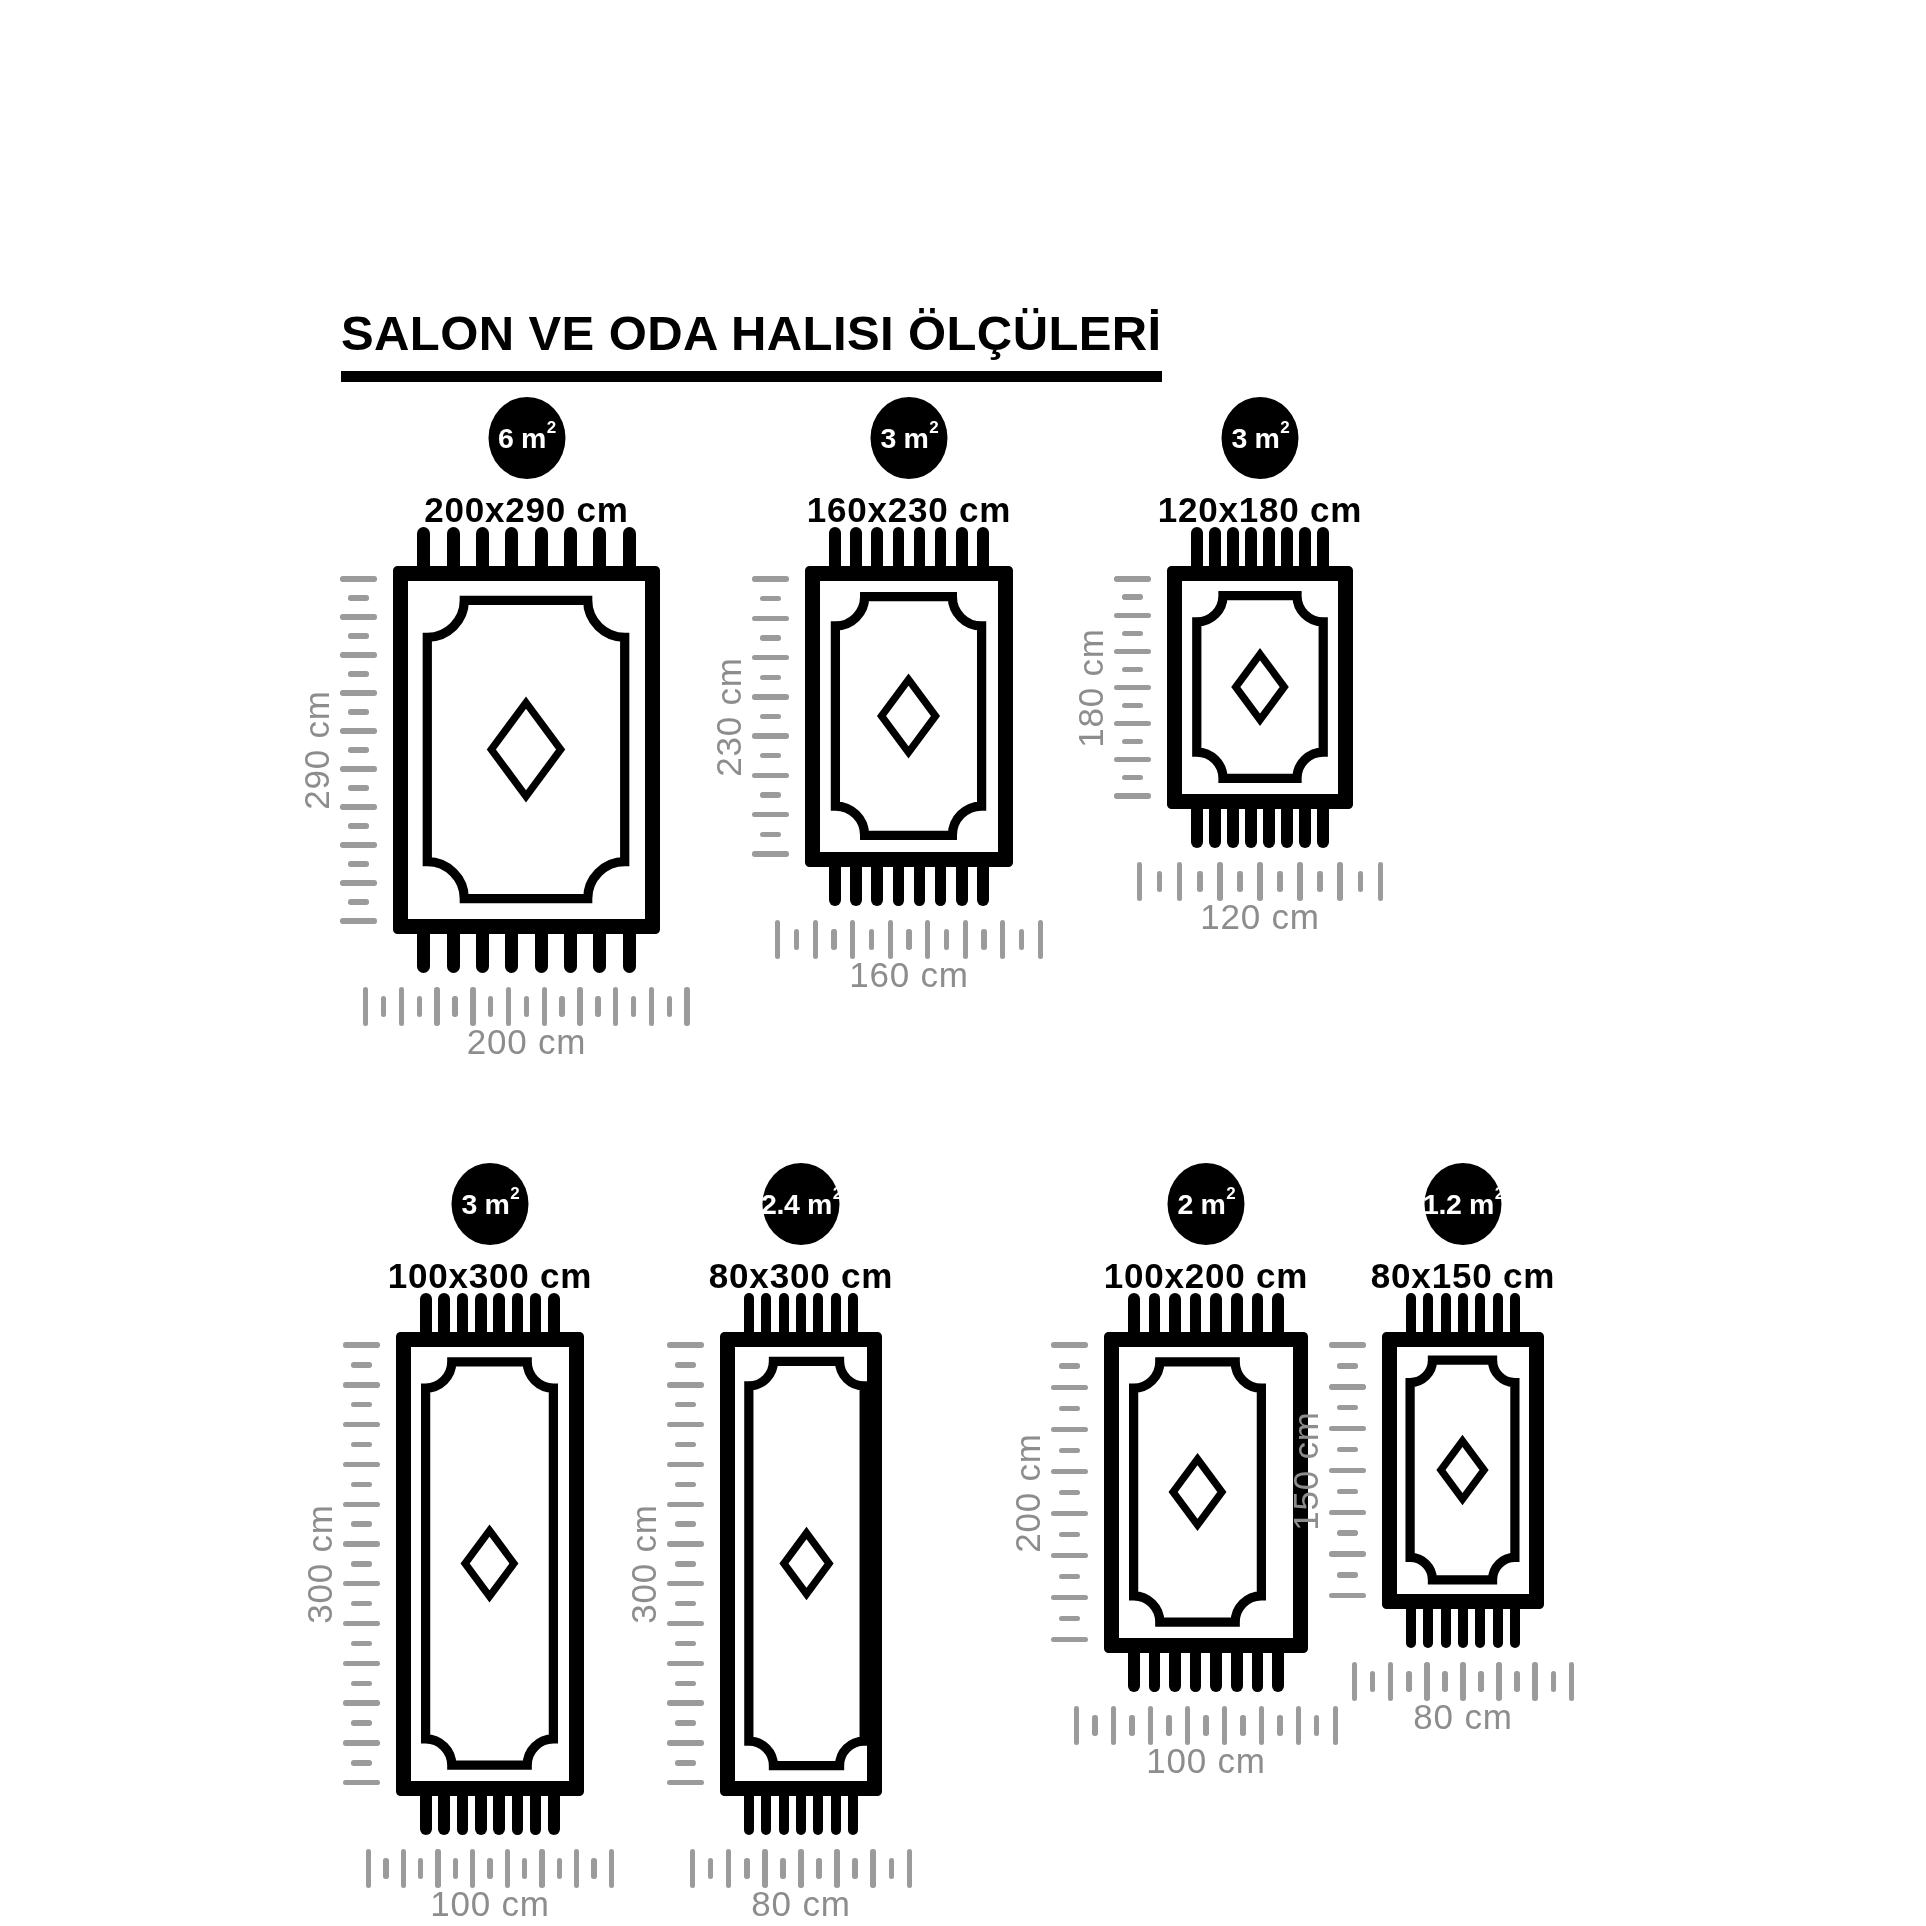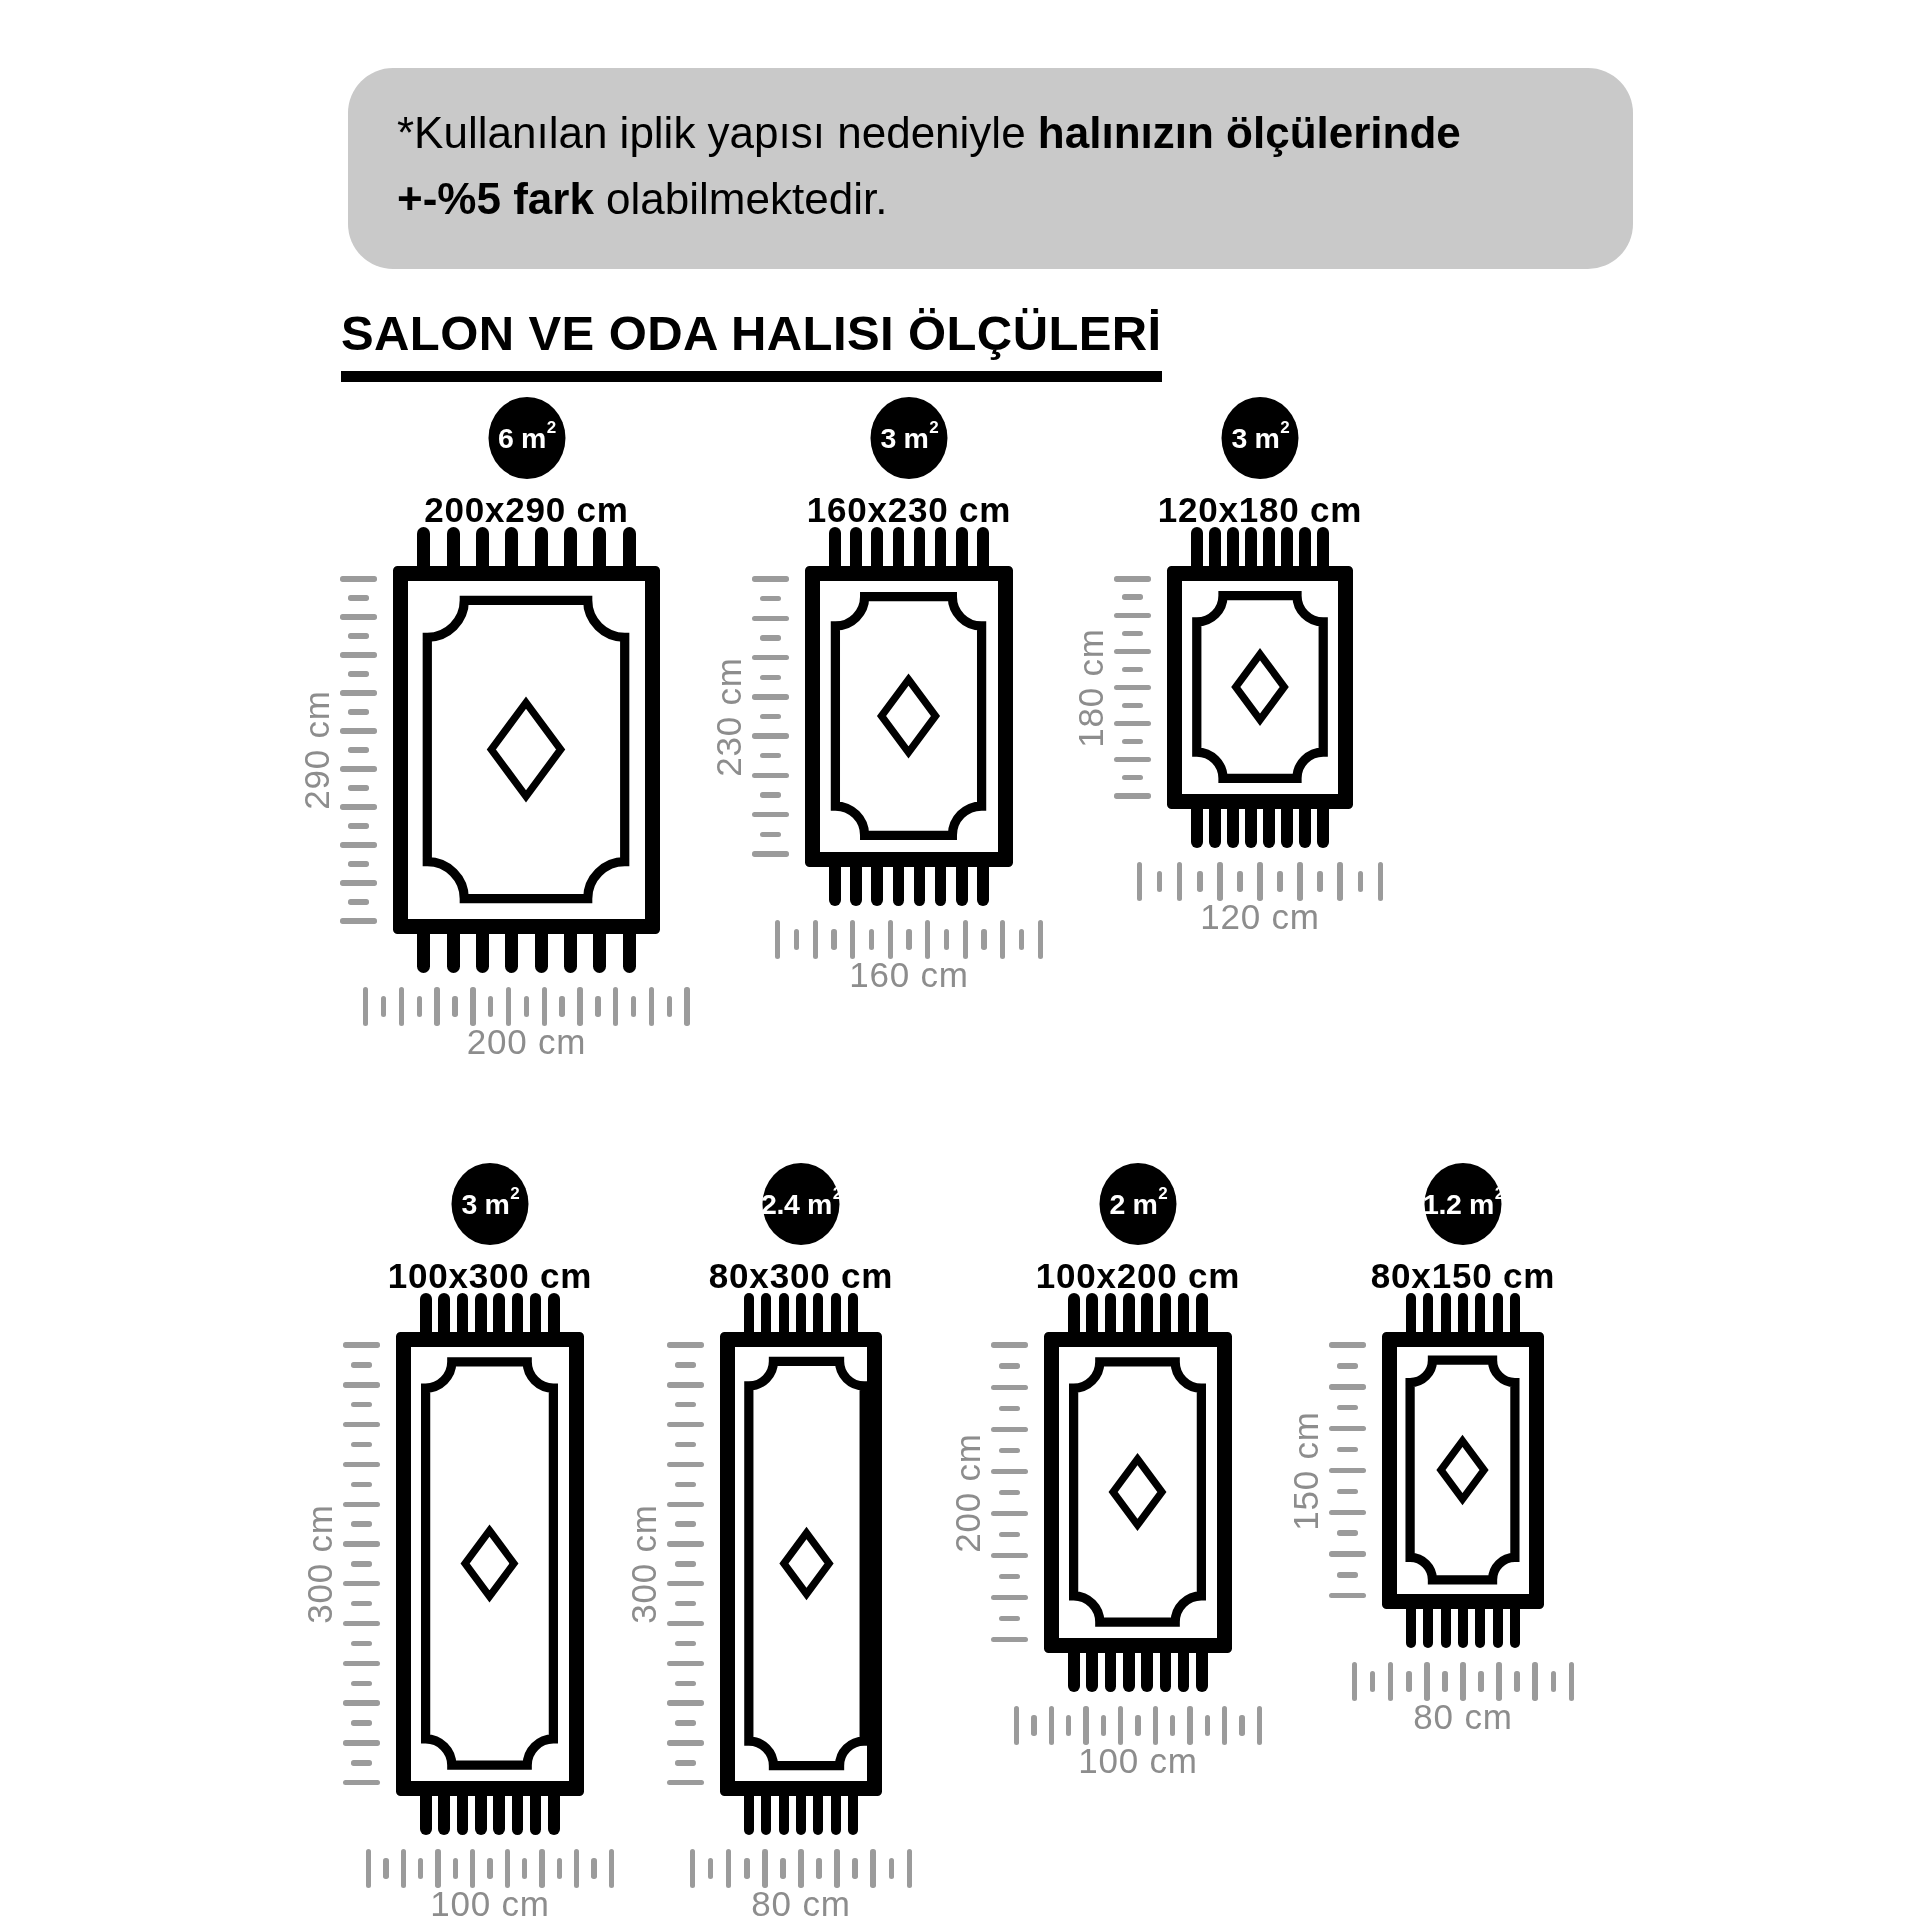--- a/index.html
+++ b/index.html
@@ -56,24 +56,20 @@
   .hlabel{position:absolute;left:50%;top:calc(100% + 103px);transform:translateX(-50%);
     font-size:35px;color:var(--label);white-space:nowrap;letter-spacing:0.8px;}
 
   .pattern{position:absolute;left:0;top:0;}
 </style>
 </head>
 <body>
 
 <div id="canvas">
 
-  <div class="note">
-    <span>*Kullanılan iplik yapısı nedeniyle </span><b>halınızın ölçülerinde</b><br>
-    <b>+-%5 fark</b><span> olabilmektedir.</span>
-  </div>
 
   <h2 class="heading" style="left:341px;top:305px;">SALON VE ODA HALISI ÖLÇÜLERİ</h2>
 
 <div class="fig" style="left: 393px; top: 566px; width: 267px; height: 368px;">
     <div class="badge">
         <span>6 m</span>
         <sup>2</sup>
       </div>
     <div class="size-label">200x290 cm</div>
     <div class="fringe fringe-top">
@@ -414,21 +410,21 @@
         <div class="tick-v long"></div>
         <div class="tick-v short"></div>
         <div class="tick-v long"></div>
       </div>
     <div class="hlabel">80 cm</div>
     <svg class="pattern" width="143" height="433" viewBox="0 0 186 562">
         <path d="M 50 18 H 136 A 32 32 0 0 0 168 50 V 512 A 32 32 0 0 0 136 544 H 50 A 32 32 0 0 0 18 512 V 50 A 32 32 0 0 0 50 18 Z" fill="none" stroke="#000000" stroke-width="12"></path>
         <polygon points="93,241.337 122.38,281 93,320.663 63.62,281" fill="none" stroke="#000000" stroke-width="9.5"></polygon>
       </svg>
   </div>
-    <div class="fig" style="left: 1044px; top: 1332px; width: 188px; height: 321px;">
+    <div class="fig" style="left: 1104px; top: 1332px; width: 204px; height: 321px;">
     <div class="badge">
         <span>2 m</span>
         <sup>2</sup>
       </div>
     <div class="size-label">100x200 cm</div>
     <div class="fringe fringe-top">
         <div class="tassel" style="width: 11.6px;"></div>
         <div class="tassel" style="width: 11.6px;"></div>
         <div class="tassel" style="width: 11.6px;"></div>
         <div class="tassel" style="width: 11.6px;"></div>

